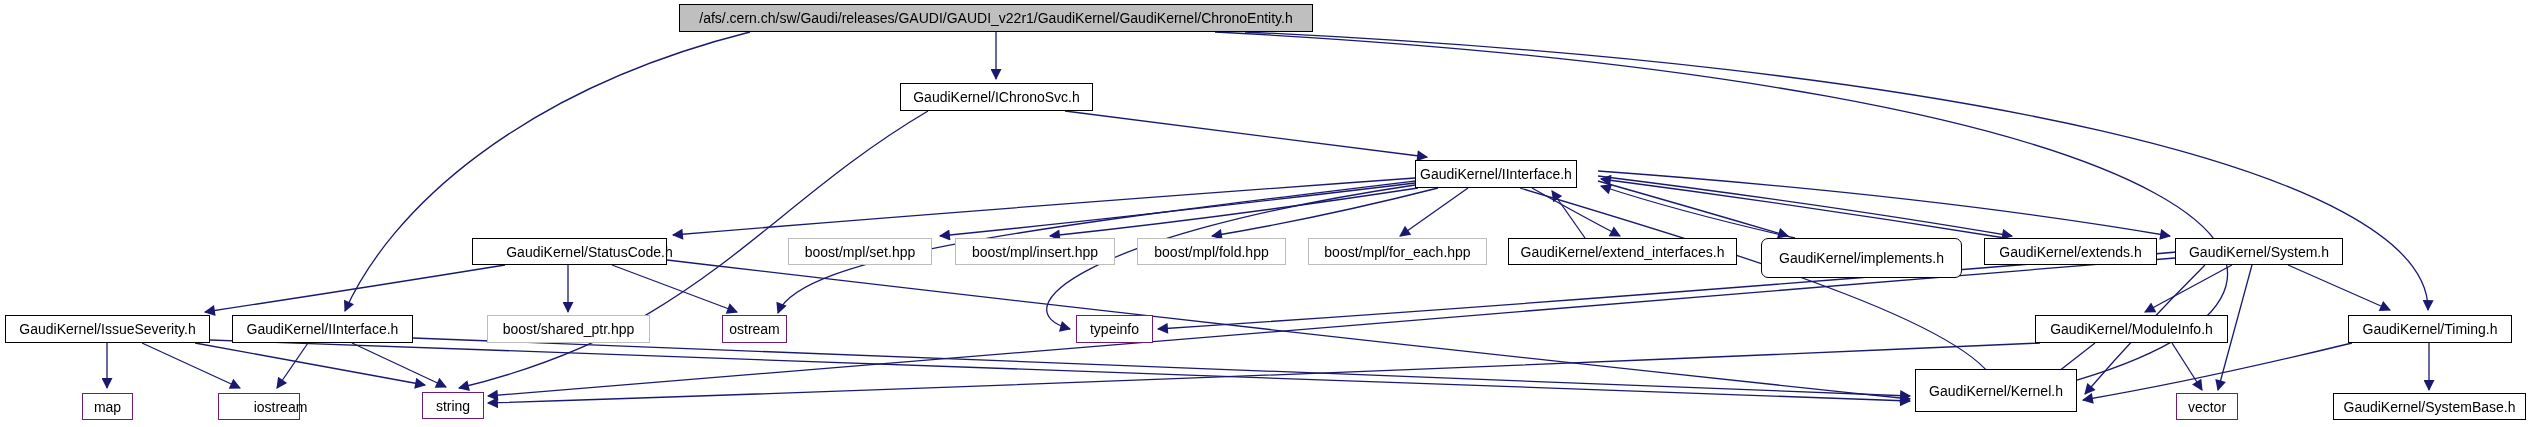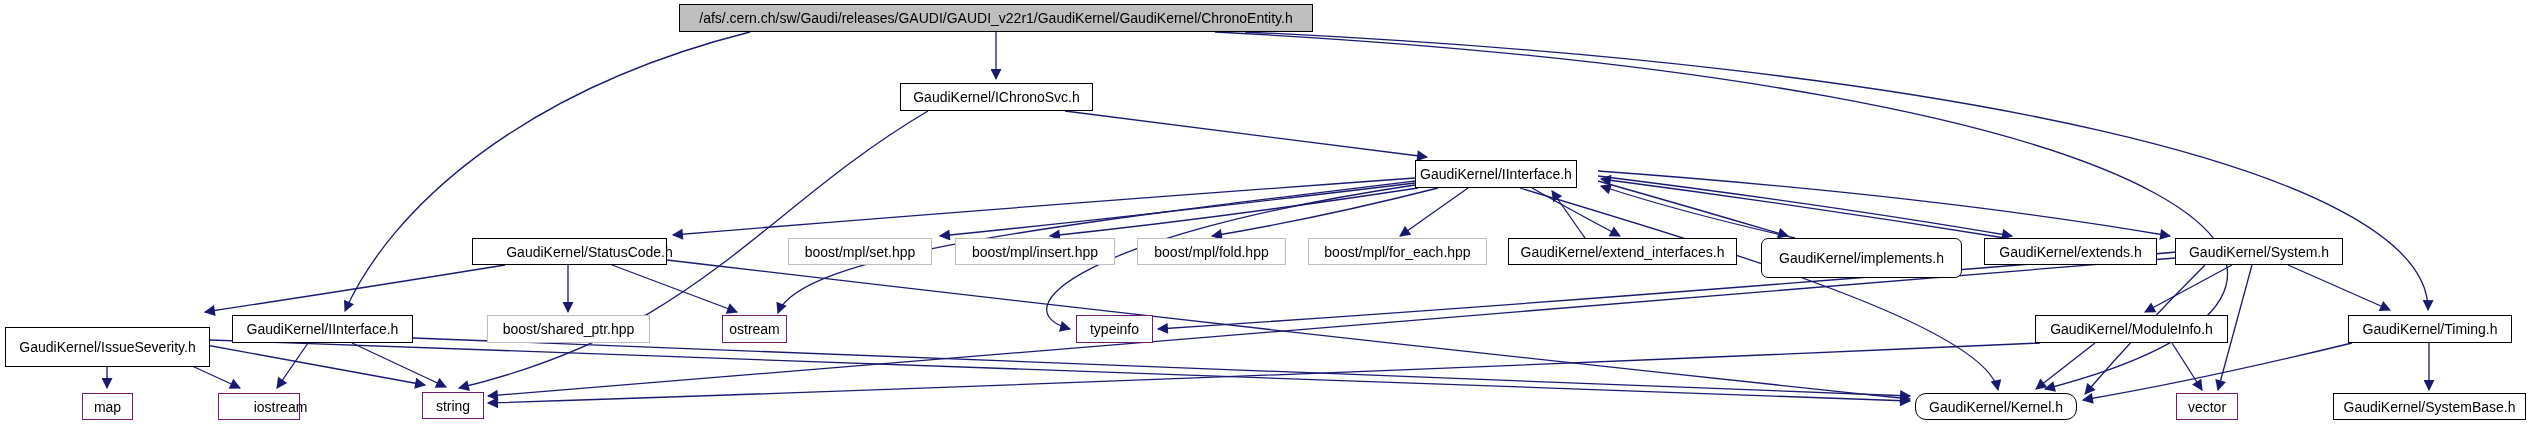--- a/index.html
+++ b/index.html
@@ -91,27 +91,27 @@
       <div class="node gaudi" style="left: 1415px; top: 160px; width: 162px; height: 28px;">GaudiKernel/IInterface.h</div>
       <div class="node gaudi" style="left: 472px; top: 238px; width: 195px; height: 27px; padding-left: 40px;">GaudiKernel/StatusCode.h</div>
       <div class="node boost" style="left: 788px; top: 238px; width: 144px; height: 27px;">boost/mpl/set.hpp</div>
       <div class="node boost" style="left: 955px; top: 238px; width: 160px; height: 27px;">boost/mpl/insert.hpp</div>
       <div class="node boost" style="left: 1137px; top: 238px; width: 149px; height: 27px;">boost/mpl/fold.hpp</div>
       <div class="node boost" style="left: 1308px; top: 238px; width: 179px; height: 27px;">boost/mpl/for_each.hpp</div>
       <div class="node gaudi" style="left: 1508px; top: 238px; width: 229px; height: 27px;">GaudiKernel/extend_interfaces.h</div>
       <div class="node gaudi" style="left: 1761px; top: 238px; width: 201px; height: 40px; border-radius: 7px;">GaudiKernel/implements.h</div>
       <div class="node gaudi" style="left: 1984px; top: 238px; width: 173px; height: 27px;">GaudiKernel/extends.h</div>
       <div class="node gaudi" style="left: 2175px; top: 238px; width: 168px; height: 27px;">GaudiKernel/System.h</div>
-      <div class="node gaudi" style="left: 5px; top: 315px; width: 205px; height: 40px; margin-top: 12px;">GaudiKernel/IssueSeverity.h</div>
+      <div class="node gaudi" style="left: 5px; top: 315px; width: 205px; height: 28px;">GaudiKernel/IssueSeverity.h</div>
       <div class="node gaudi" style="left: 232px; top: 315px; width: 181px; height: 28px;">GaudiKernel/IInterface.h</div>
       <div class="node boost" style="left: 487px; top: 315px; width: 163px; height: 28px;">boost/shared_ptr.hpp</div>
       <div class="node std" style="left: 722px; top: 315px; width: 65px; height: 28px;">ostream</div>
       <div class="node std" style="left: 1076px; top: 315px; width: 77px; height: 28px;">typeinfo</div>
       <div class="node gaudi" style="left: 2035px; top: 315px; width: 193px; height: 28px;">GaudiKernel/ModuleInfo.h</div>
       <div class="node gaudi" style="left: 2348px; top: 315px; width: 164px; height: 28px;">GaudiKernel/Timing.h</div>
       <div class="node std" style="left: 82px; top: 393px; width: 51px; height: 27px;">map</div>
       <div class="node std" style="left: 218px; top: 393px; width: 82px; height: 27px; padding-left: 43px;">iostream</div>
       <div class="node std" style="left: 422px; top: 392px; width: 62px; height: 27px;">string</div>
-      <div class="node gaudi" style="left: 1915px; top: 393px; width: 162px; height: 27px; border-radius: 11px;">GaudiKernel/Kernel.h</div>
+      <div class="node gaudi" style="left: 1915px; top: 369px; width: 162px; height: 43px;">GaudiKernel/Kernel.h</div>
       <div class="node std" style="left: 2176px; top: 393px; width: 62px; height: 27px;">vector</div>
       <div class="node gaudi" style="left: 2333px; top: 393px; width: 193px; height: 27px;">GaudiKernel/SystemBase.h</div>
     </div>
 </div>
 
 </body></html>

